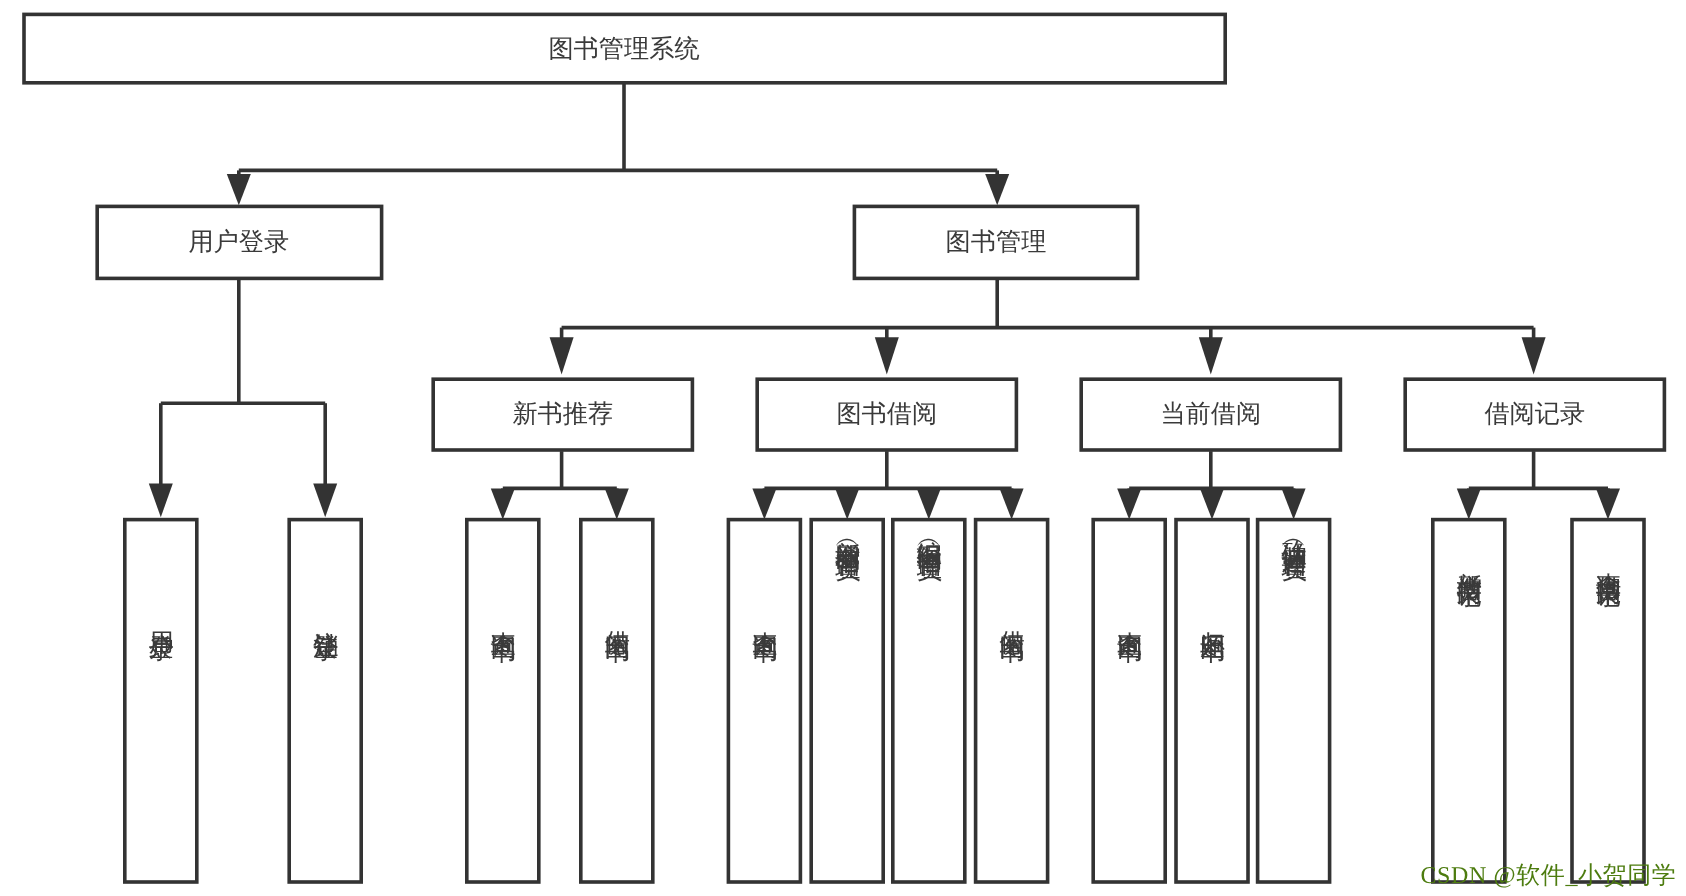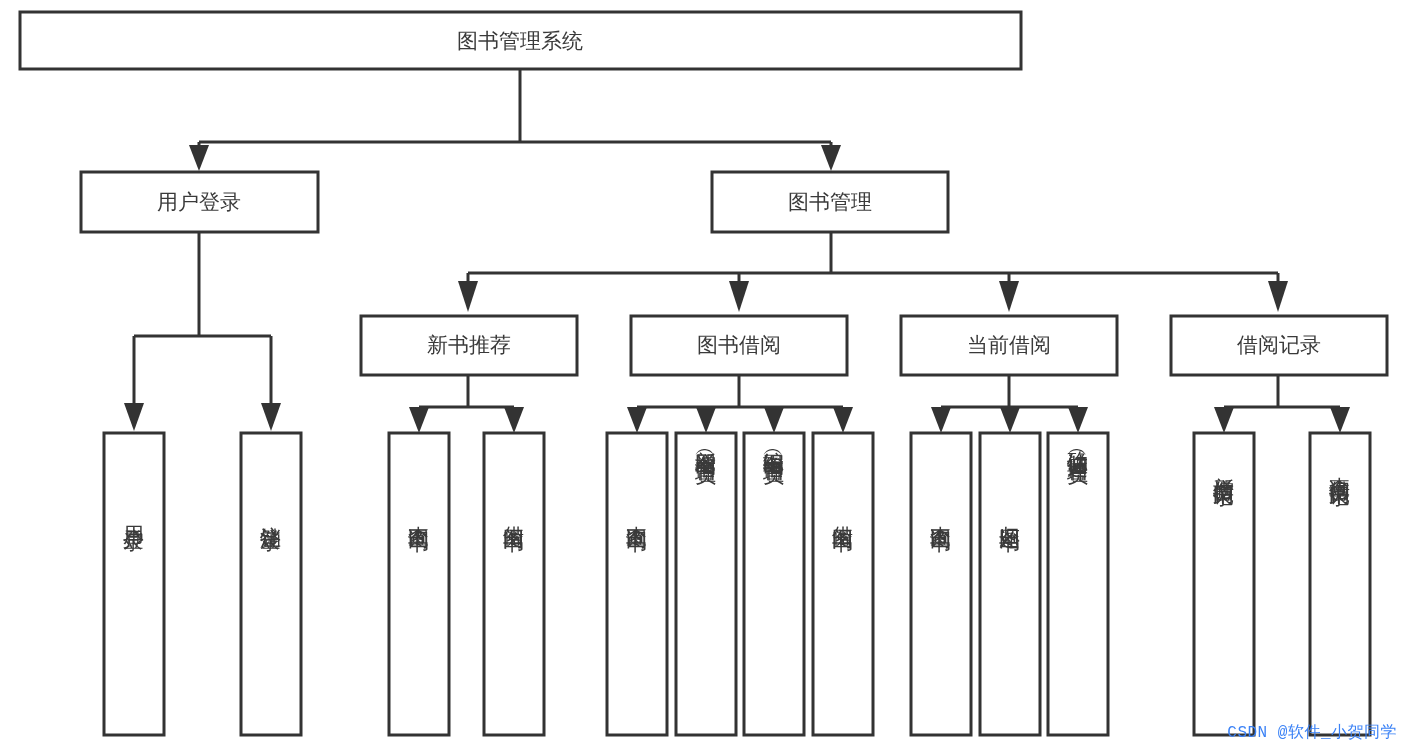--- a/index.html
+++ b/index.html
@@ -54,23 +54,23 @@
     fill: #3a3a3a;
     writing-mode: vertical-rl;
     text-orientation: upright;
     text-anchor: middle;
     letter-spacing: 2px;
   }
   .watermark {
     position: absolute;
     right: 8px;
     bottom: 4px;
-    font-family: Liberation Mono, monospace;
-    font-size: 16px;
-    color: #3b82f6;
+    font-family: Liberation Serif, serif;
+    font-size: 20px;
+    color: #4d7c0f;
     letter-spacing: 0.5px;
     white-space: nowrap;
     pointer-events: none;
   }
 </style>
 </head>
 <body>
 
 <div id="diagram-root">
 

